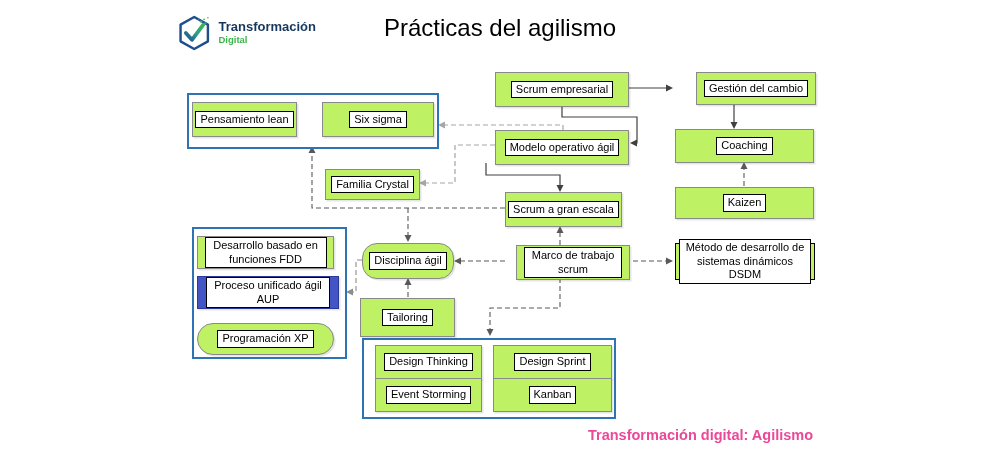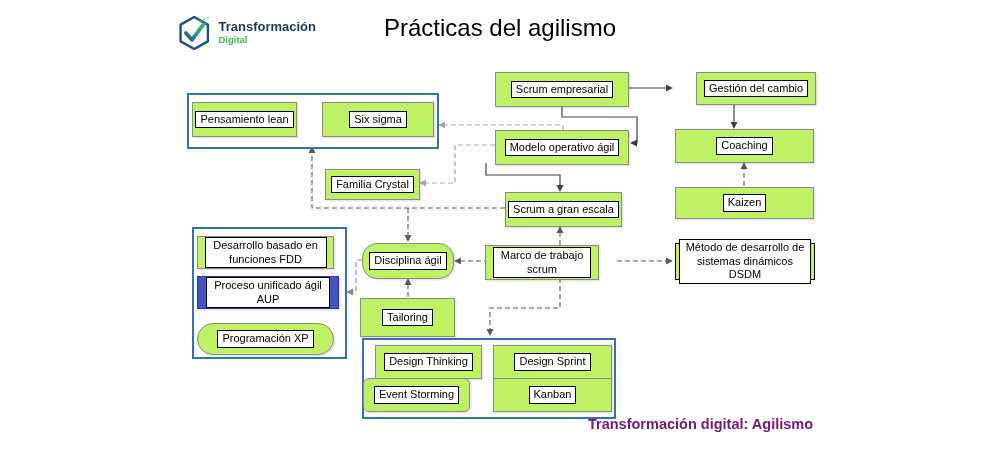--- a/index.html
+++ b/index.html
@@ -12,21 +12,21 @@
         align-items:center;justify-content:center;box-shadow:1.5px 1.5px 0 rgba(0,0,0,0.10);}
   .node .lbl{border:1px solid #000;background:#fff;color:#000;font-size:11px;line-height:1.25;
         padding:1px 4px;text-align:center;white-space:nowrap;}
   .node .wrap{white-space:normal;}
   .container{position:absolute;background:#fff;border:2px solid #2e74b5;}
   .node.black-border{border:1px solid #000;box-shadow:none;}
   .node.aup{background:#4355c4;border:1px solid #2b3a99;}
   .node.aup .lbl{border:1.5px solid #000;}
   #title{position:absolute;left:300px;top:14px;width:400px;text-align:center;
          font-size:24px;color:#000;}
-  #caption{position:absolute;left:588px;top:416px;font-size:14.5px;font-weight:bold;color:#701a75;}
+  #caption{position:absolute;left:588px;top:427px;font-size:14.5px;font-weight:bold;color:#ec4899;}
   
   #logo{position:absolute;left:176px;top:8px;width:140px;height:50px;display:flex;align-items:center;}
   #logo-text{margin-left:6px;line-height:1.15;}
   #logo-line1{display:block;font-size:13px;font-weight:bold;color:#17375e;}
   #logo-line2{display:block;font-size:9.5px;font-weight:bold;color:#3cb54a;}
 </style>
 </head>
 <body>
 
 <div id="canvas">
@@ -153,21 +153,21 @@
   </div>
   <div class="node" style="left:325px;top:169px;width:93px;height:29px;">
     <span class="lbl">Familia Crystal</span>
   </div>
   <div class="node" style="left:505px;top:192px;width:115px;height:33px;">
     <span class="lbl">Scrum a gran escala</span>
   </div>
   <div class="node" style="left:362px;top:243px;width:90px;height:34px;border-radius:15px;">
     <span class="lbl">Disciplina ágil</span>
   </div>
-  <div class="node" style="left:485px;top:245px;width:112px;height:33px;">
+  <div class="node" style="left:516px;top:245px;width:112px;height:33px;">
     <span class="lbl wrap" style="width:88px;">Marco de trabajo scrum</span>
   </div>
   <div class="node black-border" style="left:675px;top:243px;width:138px;height:35px;">
     <span class="lbl wrap" style="width:126px;padding:1px 2px;">Método de desarrollo de sistemas dinámicos DSDM</span>
   </div>
   <div class="node" style="left:197px;top:236px;width:135px;height:31px;">
     <span class="lbl wrap" style="width:112px;">Desarrollo basado en funciones FDD</span>
   </div>
   <div class="node aup" style="left:197px;top:276px;width:140px;height:31px;">
     <span class="lbl wrap" style="width:114px;">Proceso unificado ágil AUP</span>
@@ -177,21 +177,21 @@
   </div>
   <div class="node" style="left:360px;top:298px;width:93px;height:37px;">
     <span class="lbl">Tailoring</span>
   </div>
   <div class="node" style="left:375px;top:345px;width:105px;height:32px;">
     <span class="lbl">Design Thinking</span>
   </div>
   <div class="node" style="left:493px;top:345px;width:117px;height:32px;">
     <span class="lbl">Design Sprint</span>
   </div>
-  <div class="node" style="left:363px;top:378px;width:105px;height:32px;border-radius:6px;">
+  <div class="node" style="left:375px;top:378px;width:105px;height:32px;">
     <span class="lbl">Event Storming</span>
   </div>
   <div class="node" style="left:493px;top:378px;width:117px;height:32px;">
     <span class="lbl">Kanban</span>
   </div>
 
   <div id="caption">Transformación digital: Agilismo</div>
 
 </div>
 

